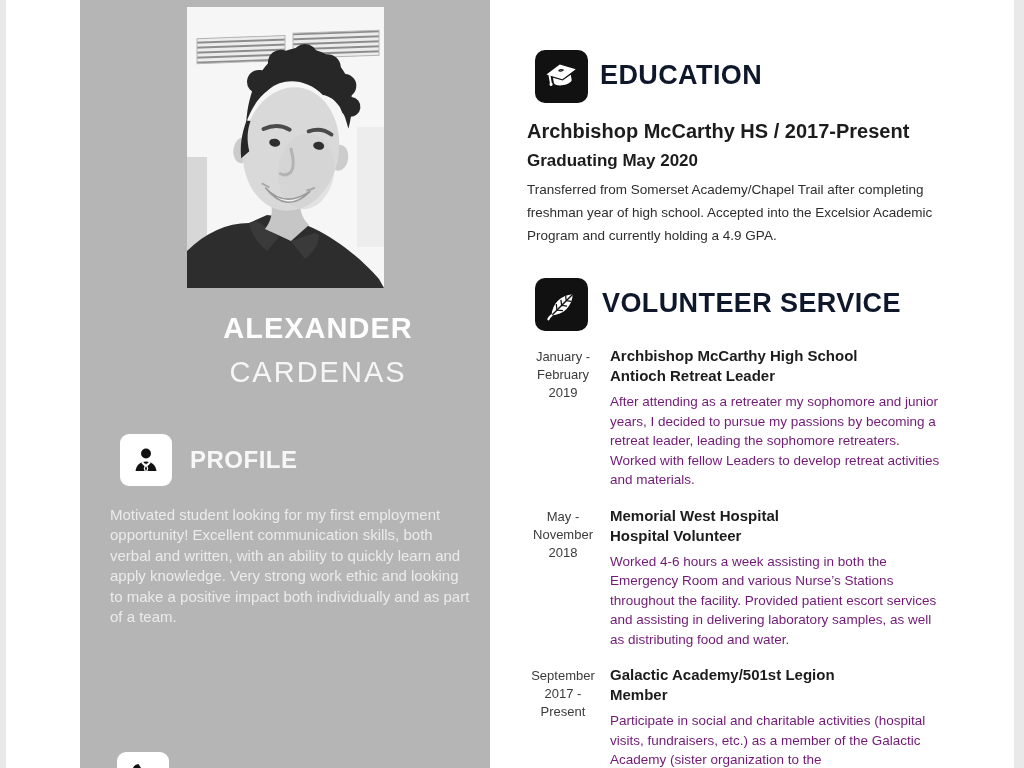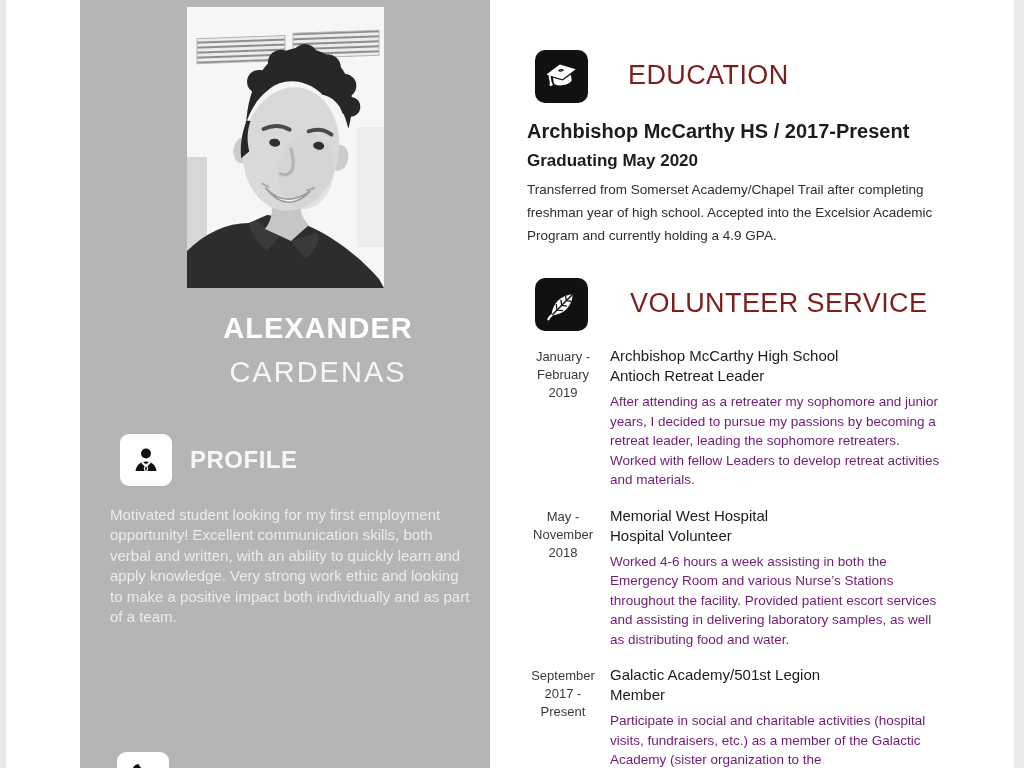--- a/index.html
+++ b/index.html
@@ -29,33 +29,33 @@
   .personal-head { top:752px; left:37px; }
 
   .profile-text { position:absolute; left:30px; top:505px; width:360px; font-size:15px; line-height:20.4px; color:#ebebeb; }
 
   
   .main-icon { position:absolute; width:53px; height:53px; background:#111111; border-radius:10px; display:flex; align-items:center; justify-content:center; }
   .main-icon svg { width:38px; height:38px; }
   .edu-icon { left:535px; top:50px; }
   .vol-icon { left:535px; top:278px; }
 
-  .section-title { position:absolute; font-size:27px; font-weight:400; letter-spacing:0.4px; color:#7f1d1d;margin-left:28px; }
+  .section-title { position:absolute; font-size:27px; font-weight:700; letter-spacing:0.4px; color:#0f172a; }
   .edu-title { left:600px; top:60px; }
   .vol-title { left:602px; top:288px; }
 
   .edu-school { position:absolute; left:527px; top:120px; font-size:20px; font-weight:700; color:#1c1c1c; }
   .edu-grad   { position:absolute; left:527px; top:151px; font-size:17px; font-weight:700; color:#1c1c1c; }
   .edu-desc   { position:absolute; left:527px; top:178px; width:414px; font-size:13.5px; line-height:23.2px; color:#2e2e2e; }
 
   .vol-entries { position:absolute; left:524px; top:346px; width:418px; }
   .vol-entry { display:flex; margin-bottom:16px; }
   .vol-dates { flex:0 0 78px; width:78px; text-align:center; font-size:13px; line-height:18px; color:#3b3b3b; padding-top:2px; }
   .vol-body { margin-left:8px; flex:1; }
-  .vol-org, .vol-role { font-size:15px; font-weight:400; line-height:20px; color:#1c1c1c; }
+  .vol-org, .vol-role { font-size:15px; font-weight:700; line-height:20px; color:#1c1c1c; }
   .vol-desc { margin-top:6px; font-size:13.5px; line-height:19.5px; color:#701a75; }
 </style>
 </head>
 <body>
 
 <div class="page">
   <div class="edge-strip edge-left"></div>
   <div class="edge-strip edge-right"></div>
 
   <div class="sidebar">

